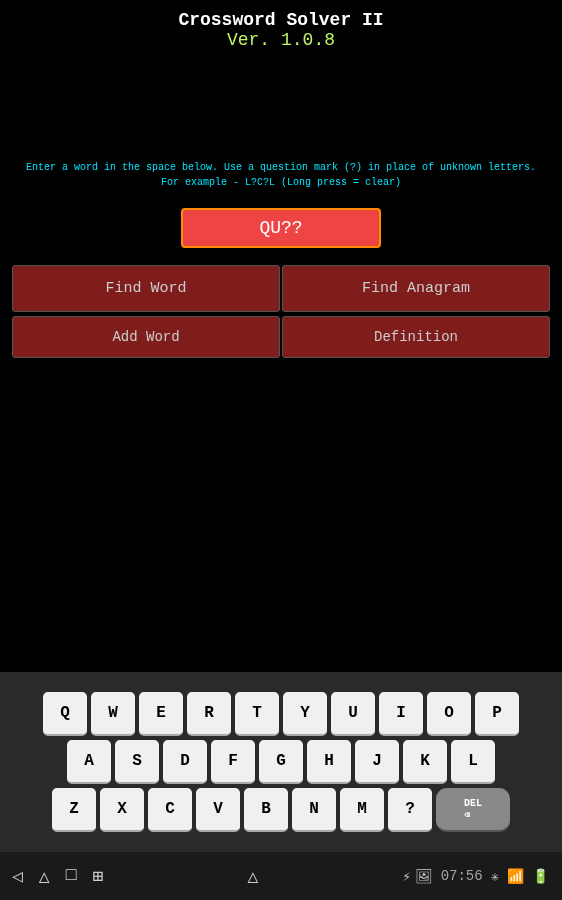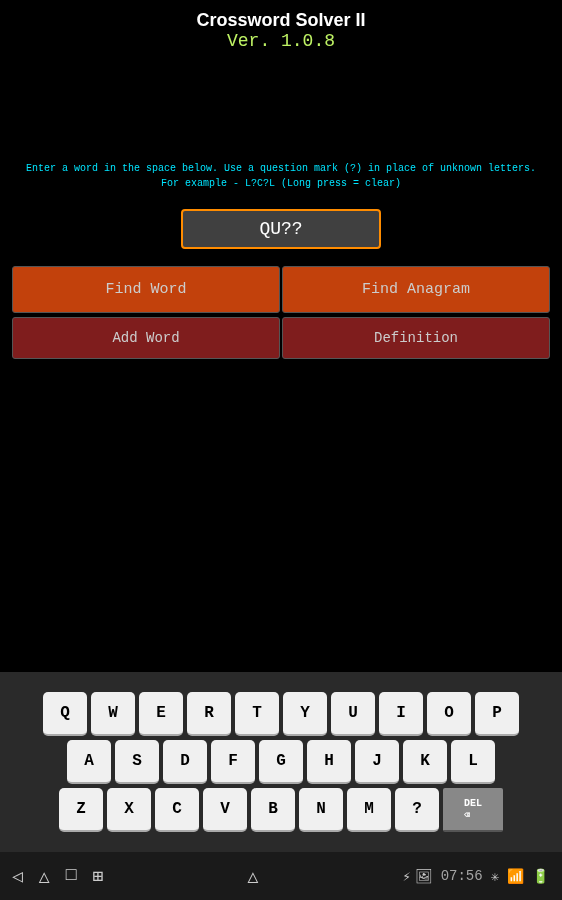--- a/index.html
+++ b/index.html
@@ -24,21 +24,21 @@
 
     .title-section {
       margin-top: 10px;
       text-align: center;
     }
 
     .app-title {
       color: #fff;
       font-size: 18px;
       font-weight: bold;
-      font-family: Liberation Sans, sans-serif;
+      font-family: Liberation Mono, monospace;
       text-align: center;
     }
 
     .app-version {
       color: #bef264;
       font-size: 18px;
       font-family: 'Courier New', monospace;
     }
 
     .instruction-text {
@@ -48,21 +48,21 @@
       margin-top: 110px;
       padding: 0 20px;
       line-height: 1.5;
       font-family: 'Courier New', monospace;
     }
 
     .search-input {
       margin-top: 18px;
       width: 200px;
       padding: 8px 12px;
-      background: #404040;
+      background: #ef4444;
       border: 2px solid #ff8c00;
       border-radius: 4px;
       color: #fff;
       font-size: 18px;
       font-family: 'Courier New', monospace;
       text-align: center;
       outline: none;
     }
 
     .buttons-row1 {
@@ -87,21 +87,21 @@
       font-family: 'Courier New', monospace;
       text-align: center;
       cursor: pointer;
       border-radius: 3px;
       margin: 1px;
     }
 
     .btn-large {
       flex: 1;
       padding: 14px 8px;
-      background: #c2410c;
+      background: #7f1d1d;
       border: 1px solid #555;
       color: #ccc;
       font-size: 15px;
       font-family: 'Courier New', monospace;
       text-align: center;
       cursor: pointer;
       border-radius: 3px;
       margin: 1px;
     }
 
@@ -137,24 +137,24 @@
       justify-content: center;
       font-size: 16px;
       font-weight: bold;
       color: #000;
       cursor: pointer;
       border-bottom: 2px solid #aaa;
       font-family: 'Courier New', monospace;
     }
 
     .key-del {
-      width: 60px;
+      width: 74px;
       height: 44px;
       background: #888;
-      border-radius: 2px;
+      border-radius: 11px;
       display: flex;
       align-items: center;
       justify-content: center;
       font-size: 10px;
       font-weight: bold;
       color: #fff;
       cursor: pointer;
       border-bottom: 2px solid #555;
       font-family: 'Courier New', monospace;
     }

